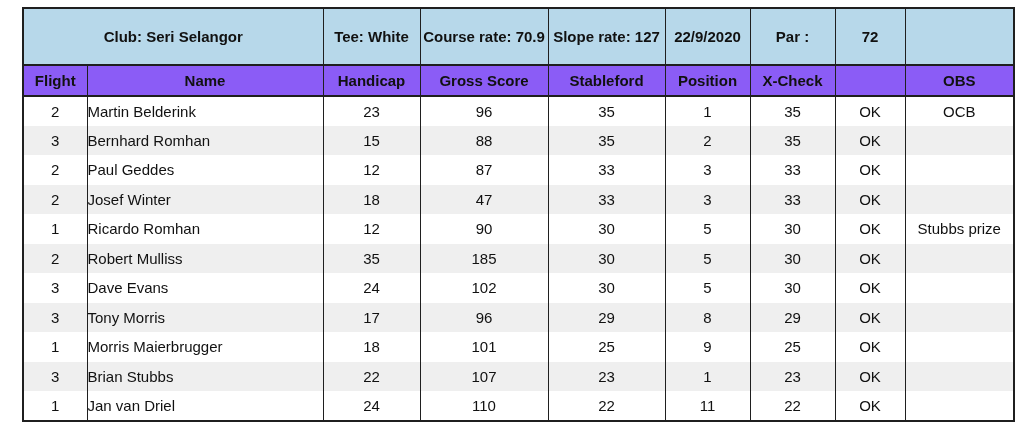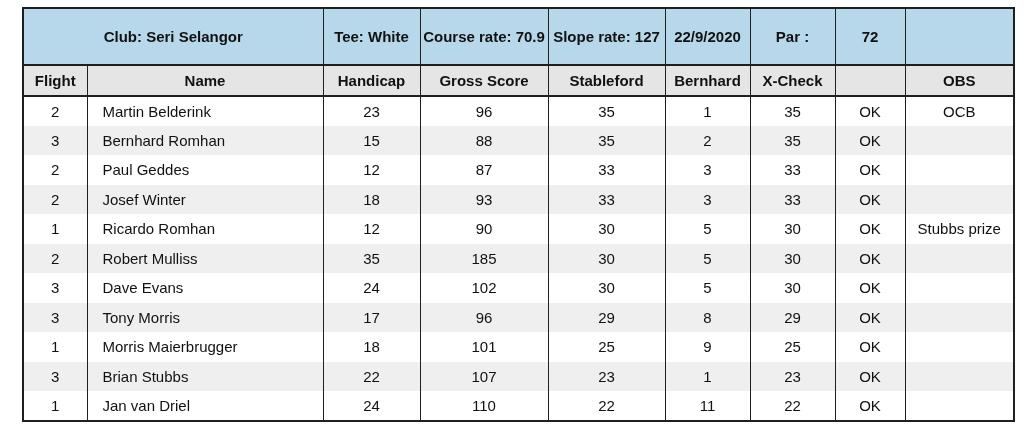--- a/index.html
+++ b/index.html
@@ -37,36 +37,36 @@
   }
   tr.info-row th {
     background: #b7d8ea;
     font-weight: bold;
     border-bottom: 2px solid #1f1f1f;
   }
   tr.col-header-row {
     height: 31px;
   }
   tr.col-header-row th {
-    background: #e5e5e5;
+    background: #8b5cf6;
     font-weight: bold;
     border-bottom: 2px solid #1f1f1f;
   }
   tbody tr {
     height: 29.5px;
   }
   tbody tr:nth-child(even) td {
     background: #efefef;
   }
   tbody tr:nth-child(odd) td {
     background: #ffffff;
   }
   tbody td.c1 {
     text-align: left;
-    padding-left: 15px;
+    padding-left: 0;
   }
   tbody tr:last-child td {
     border-bottom: 2px solid #1f1f1f;
   }
 </style>
 </head>
 <body>
 
 <div class="sheet">
   <table class="results">
@@ -91,21 +91,21 @@
         <th>Par :</th>
         <th>72</th>
         <th></th>
       </tr>
       <tr class="col-header-row">
         <th>Flight</th>
         <th>Name</th>
         <th>Handicap</th>
         <th>Gross Score</th>
         <th>Stableford</th>
-        <th>Bernhard</th>
+        <th>Position</th>
         <th>X-Check</th>
         <th></th>
         <th>OBS</th>
       </tr>
     </thead>
     <tbody>
         <tr>
           <td class="c0">2</td>
           <td class="c1">Martin Belderink</td>
           <td class="c2">23</td>
@@ -135,21 +135,21 @@
           <td class="c4">33</td>
           <td class="c5">3</td>
           <td class="c6">33</td>
           <td class="c7">OK</td>
           <td class="c8"></td>
         </tr>
         <tr>
           <td class="c0">2</td>
           <td class="c1">Josef Winter</td>
           <td class="c2">18</td>
-          <td class="c3">93</td>
+          <td class="c3">47</td>
           <td class="c4">33</td>
           <td class="c5">3</td>
           <td class="c6">33</td>
           <td class="c7">OK</td>
           <td class="c8"></td>
         </tr>
         <tr>
           <td class="c0">1</td>
           <td class="c1">Ricardo Romhan</td>
           <td class="c2">12</td>

